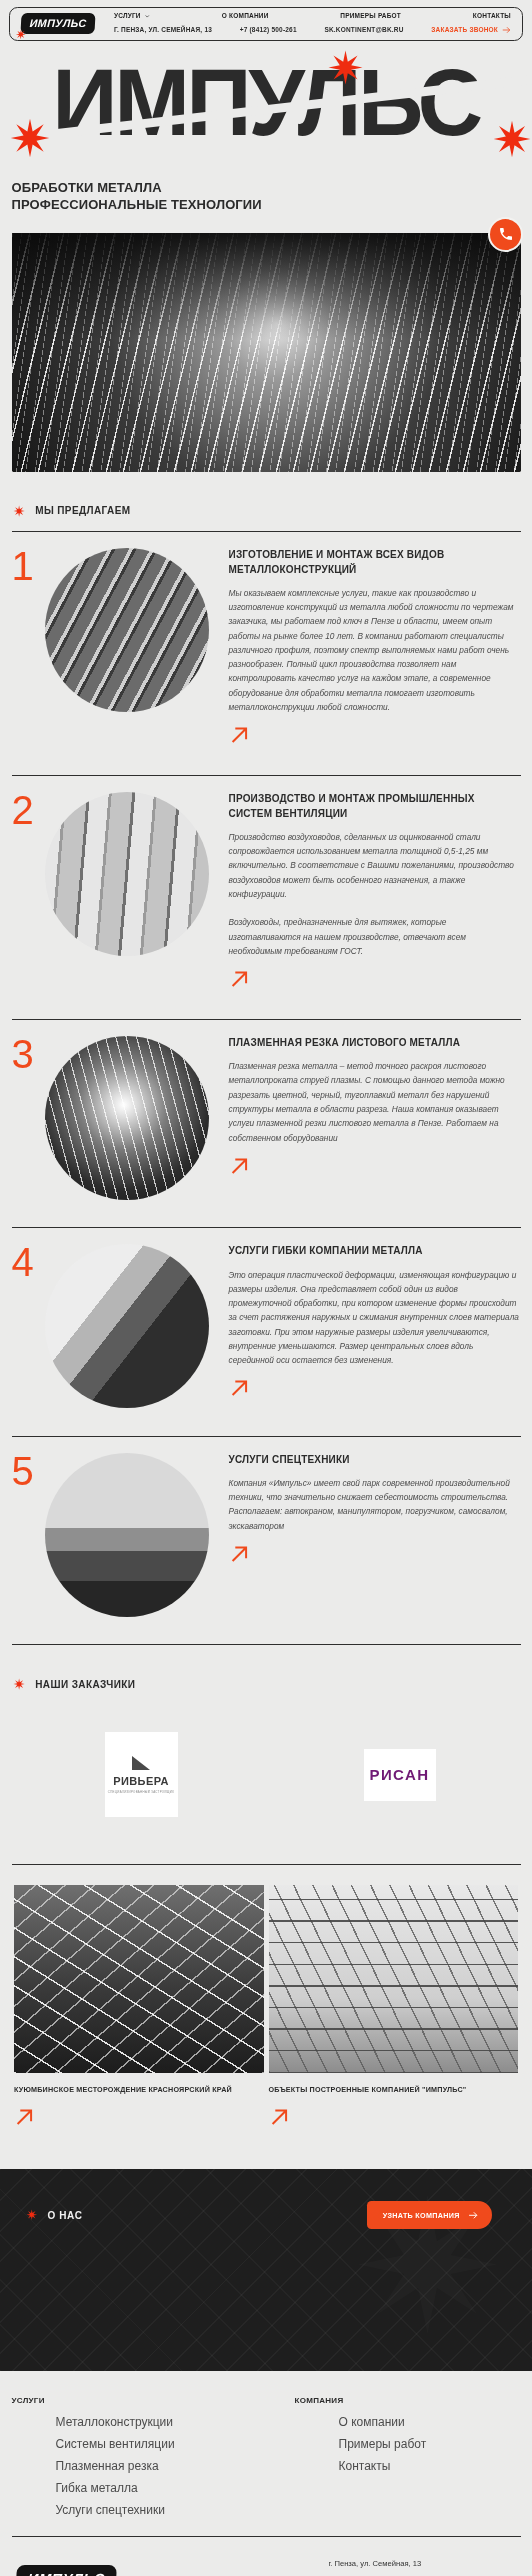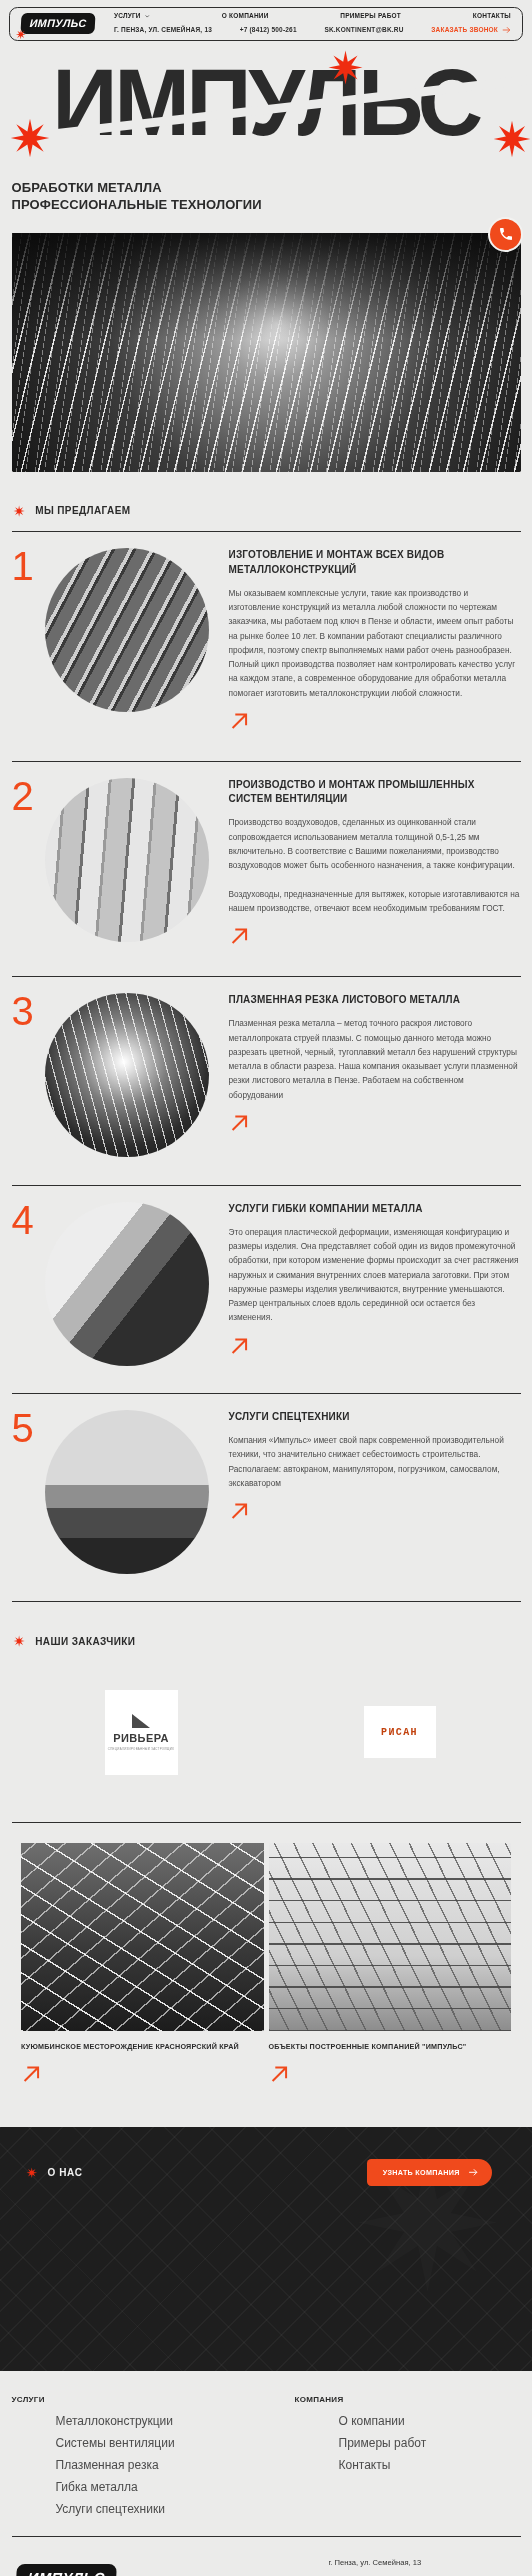--- a/index.html
+++ b/index.html
@@ -76,21 +76,21 @@
 
   
   .offer { display:flex; padding:16px 11.5px 13px; }
   .offer-num { width:33px; font-size:40px; font-weight:400; color:#f04a1c; line-height:.9; }
   .offer-img {
     width:164px; height:164px; border-radius:50%; flex:0 0 auto; overflow:hidden;
     filter:grayscale(1);
   }
   .offer-text { flex:1; margin-left:20px; }
   .offer-title { font-size:10px; font-weight:800; letter-spacing:0.2px; line-height:1.45; }
-  .offer-body { margin-top:8.6px; font-size:8.3px; line-height:1.72; color:#4c4c4c; white-space:pre-line; }
+  .offer-body { margin-top:8.6px; font-size:8.3px; line-height:1.72; color:#4c4c4c; white-space:pre-line;font-style:italic; }
   .link-arrow { display:inline-block; margin-top:10px; cursor:pointer; }
   .link-arrow svg { width:21.6px; height:21.6px; stroke:#f04a1c; fill:none; stroke-width:2.2; }
 
   .ph-roof { background:
       repeating-linear-gradient(118deg, #cfcfcf 0 3.6px, #3a3a3a 3.6px 6.5px, #6b6b6b 6.5px 18.7px),
       #444; }
   .ph-vent { background:
       repeating-linear-gradient(95deg, #e6e6e6 0 18.7px, #9a9a9a 18.7px 21.6px, #c4c4c4 21.6px 42px, #707070 42px 45px),
       linear-gradient(180deg,#ddd,#888); }
   .ph-plasma { background:
@@ -102,39 +102,39 @@
       linear-gradient(180deg, #d9d9d9 0 46%, #8f8f8f 46% 60%, #4a4a4a 60% 78%, #262626 78% 100%); }
 
   
   .clients-row { display:flex; align-items:center; padding:0 11.5px; margin-top:42px; margin-bottom:47px; }
   .client-card { background:#fff; display:flex; flex-direction:column; align-items:center; justify-content:center; }
   .client-riviera { margin-left:93px; width:73px; height:85px; gap:2.9px; }
   .riviera-mark { width:0; height:0; border-left:18.7px solid #4a4a4a; border-top:14.4px solid transparent; margin-bottom:1.4px; }
   .riviera-name { font-size:11px; font-weight:900; letter-spacing:0.4px; color:#3a3a3a; }
   .riviera-sub { font-size:2.9px; color:#8a8a8a; letter-spacing:0.3px; }
   .client-risan { margin-left:186px; width:72px; height:52px; }
-  .risan-name { font-size:10px; font-weight:800; letter-spacing:1.4px; color:#c2410c;font-family:Liberation Mono, monospace; }
-
-  
-  .works-grid { display:flex; gap:5px; padding:0 21px; margin-top:20px; }
+  .risan-name { font-size:15px; font-weight:800; letter-spacing:1.4px; color:#701a75; }
+
+  
+  .works-grid { display:flex; gap:5px; padding:0 14px; margin-top:20px; }
   .work-card { flex:1; }
   .work-img { height:188px; filter:grayscale(1); }
   .work-img-1 { background:
       repeating-linear-gradient(32deg, rgba(250,250,250,.9) 0 1.4px, rgba(0,0,0,0) 1.4px 24.5px),
       repeating-linear-gradient(-41deg, rgba(220,220,220,.7) 0 1.4px, rgba(0,0,0,0) 1.4px 19.4px),
       linear-gradient(180deg, #6f6f6f 0%, #3a3a3a 55%, #1c1c1c 100%); }
   .work-img-2 { background:
       repeating-linear-gradient(0deg, rgba(70,70,70,.9) 0 1.4px, rgba(0,0,0,0) 1.4px 21.6px),
       repeating-linear-gradient(64deg, rgba(90,90,90,.8) 0 1.4px, rgba(0,0,0,0) 1.4px 17.3px),
       linear-gradient(180deg, #e9e9e9 0%, #cfcfcf 60%, #8c8c8c 100%); }
   .work-caption { margin-top:11.5px; font-size:7.2px; font-weight:800; letter-spacing:0.2px; line-height:1.5; }
 
   
   .about {
-    position:relative; margin-top:40px; height:244px; background:#1e1e1e; overflow:hidden;
+    position:relative; margin-top:40px; height:202px; background:#1e1e1e; overflow:hidden;
   }
   .about-pattern { position:absolute; inset:0;
       background:
         repeating-linear-gradient(135deg, rgba(255,255,255,.04) 0 1.4px, rgba(0,0,0,0) 1.4px 21.6px),
         repeating-linear-gradient(45deg, rgba(255,255,255,.03) 0 1.4px, rgba(0,0,0,0) 1.4px 32px); }
   .about-star-bg { position:absolute; right:29px; top:20px; width:151px; height:151px; opacity:.16; }
   .about-row { position:relative; display:flex; align-items:center; justify-content:space-between; padding:32px 40px 0 26px; }
   .about-label { display:flex; align-items:center; gap:10px; }
   .about-label .star { width:11.5px; height:11.5px; }
   .about-label h2 { color:#f2f2f2; font-size:10px; font-weight:800; letter-spacing:0.6px; }

